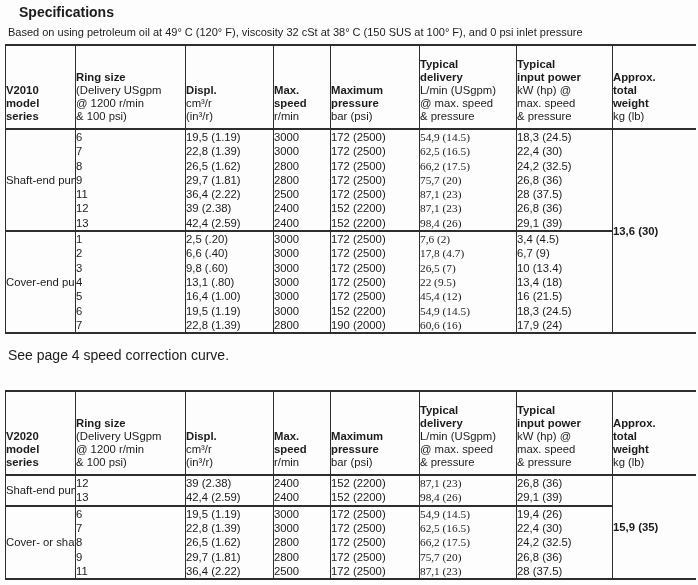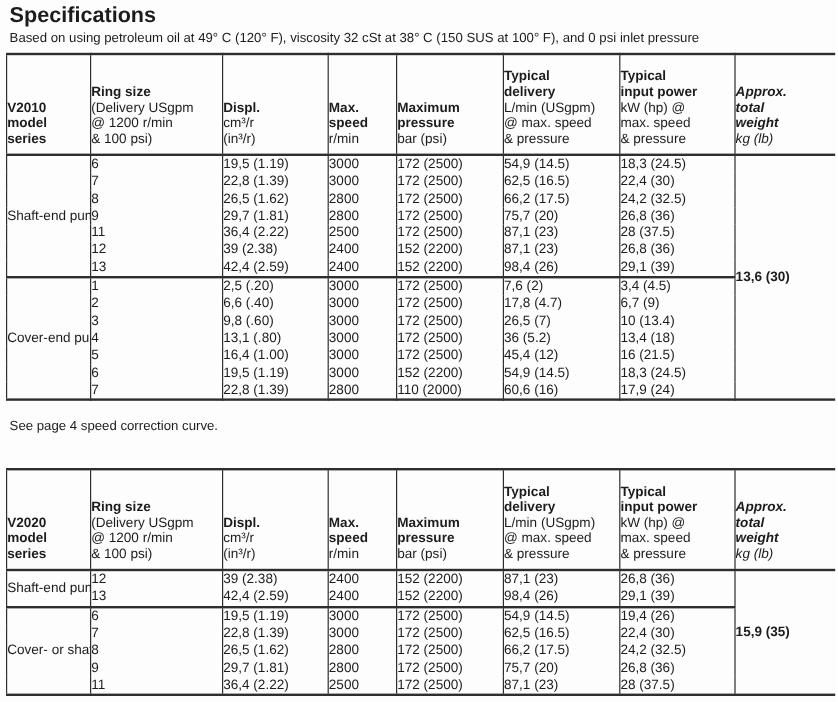--- a/index.html
+++ b/index.html
@@ -5,21 +5,21 @@
   html,body { margin:0; padding:0; background:#ffffff; }
   .page {
     width:698px; height:585px; box-sizing:border-box;
     padding:3px 5px 0 5px;
     background:#fdfdfd;
     font-family:"Liberation Sans", sans-serif;
     color:#1c1c1c;
     position:relative;
     overflow:hidden;
   }
-  .title { font-size:18px; line-height:16px; font-weight:bold; margin:1px 0 6px 3px; }
+  .title { font-size:14px; line-height:16px; font-weight:bold; margin:1px 0 6px 14px; }
   .subtitle { font-size:11px; line-height:13px; font-weight:normal; margin:0 0 0 3px; white-space:nowrap; }
 
   table.spec {
     table-layout:fixed; border-collapse:collapse;
     width:690px; margin-top:5px;
     border-top:2px solid #2e2e2e;
     border-bottom:2px solid #2e2e2e;
     border-left:1.3px solid #2e2e2e;
     font-size:11.3px;
   }
@@ -38,28 +38,28 @@
   .spec tbody td {
     padding:0; line-height:14.3px; white-space:nowrap;
     overflow:hidden; vertical-align:middle;
   }
   .spec tr.sec-start { border-top:2px solid #2e2e2e; }
 
   
   .h-model { padding-left:7px; }  .h-ring { padding-left:6px; }
   .h-displ { padding-left:7px; }  .h-speed { padding-left:10px; }
   .h-press { padding-left:16px;border-radius:32px; } .h-deliv { padding-left:8px; }
-  .h-power { padding-left:11px; } .h-weight { padding-left:11px;font-style:italic; }
+  .h-power { padding-left:11px; } .h-weight { padding-left:11px; }
   td.sec-label { padding-left:7px; white-space:pre-line; line-height:14.3px; vertical-align:middle; }
   td.c0 { padding-left:6px; }  td.c1 { padding-left:7px; }
   td.c2 { padding-left:10px; } td.c3 { padding-left:15px; }
-  td.c4 { padding-left:7px; }  td.c5 { padding-left:9px;margin-top:33px; }
+  td.c4 { padding-left:7px;font-family:Liberation Serif, serif; }  td.c5 { padding-left:9px;margin-top:33px; }
   td.weight-cell { padding-left:14px; vertical-align:middle;font-weight:bold; }
 
-  .note { font-size:11px; line-height:13px; margin:15px 0 0 3px; }
+  .note { font-size:14px; line-height:13px; margin:15px 0 0 3px; }
 </style>
 </head>
 <body>
 
 <div class="page">
 
   <div class="title">Specifications</div>
   <div class="subtitle">Based on using petroleum oil at 49° C (120° F), viscosity 32 cSt at 38° C (150 SUS at 100° F), and 0 psi inlet pressure</div>
 
   <table class="spec t1">
@@ -207,21 +207,21 @@
           <td class="c2">3000</td>
           <td class="c3">172 (2500)</td>
           <td class="c4">26,5 (7)</td>
           <td class="c5">10 (13.4)</td>
         </tr>
         <tr>
           <td class="c0">4</td>
           <td class="c1">13,1 (.80)</td>
           <td class="c2">3000</td>
           <td class="c3">172 (2500)</td>
-          <td class="c4">36 (5.2)</td>
+          <td class="c4">22 (9.5)</td>
           <td class="c5">13,4 (18)</td>
         </tr>
         <tr>
           <td class="c0">5</td>
           <td class="c1">16,4 (1.00)</td>
           <td class="c2">3000</td>
           <td class="c3">172 (2500)</td>
           <td class="c4">45,4 (12)</td>
           <td class="c5">16 (21.5)</td>
         </tr>
@@ -230,21 +230,21 @@
           <td class="c1">19,5 (1.19)</td>
           <td class="c2">3000</td>
           <td class="c3">152 (2200)</td>
           <td class="c4">54,9 (14.5)</td>
           <td class="c5">18,3 (24.5)</td>
         </tr>
         <tr>
           <td class="c0">7</td>
           <td class="c1">22,8 (1.39)</td>
           <td class="c2">2800</td>
-          <td class="c3">110 (2000)</td>
+          <td class="c3">190 (2000)</td>
           <td class="c4">60,6 (16)</td>
           <td class="c5">17,9 (24)</td>
         </tr>
       </tbody>
   </table>
 
   <div class="note">See page 4 speed correction curve.</div>
 
   <table class="spec t2">
     <colgroup>

